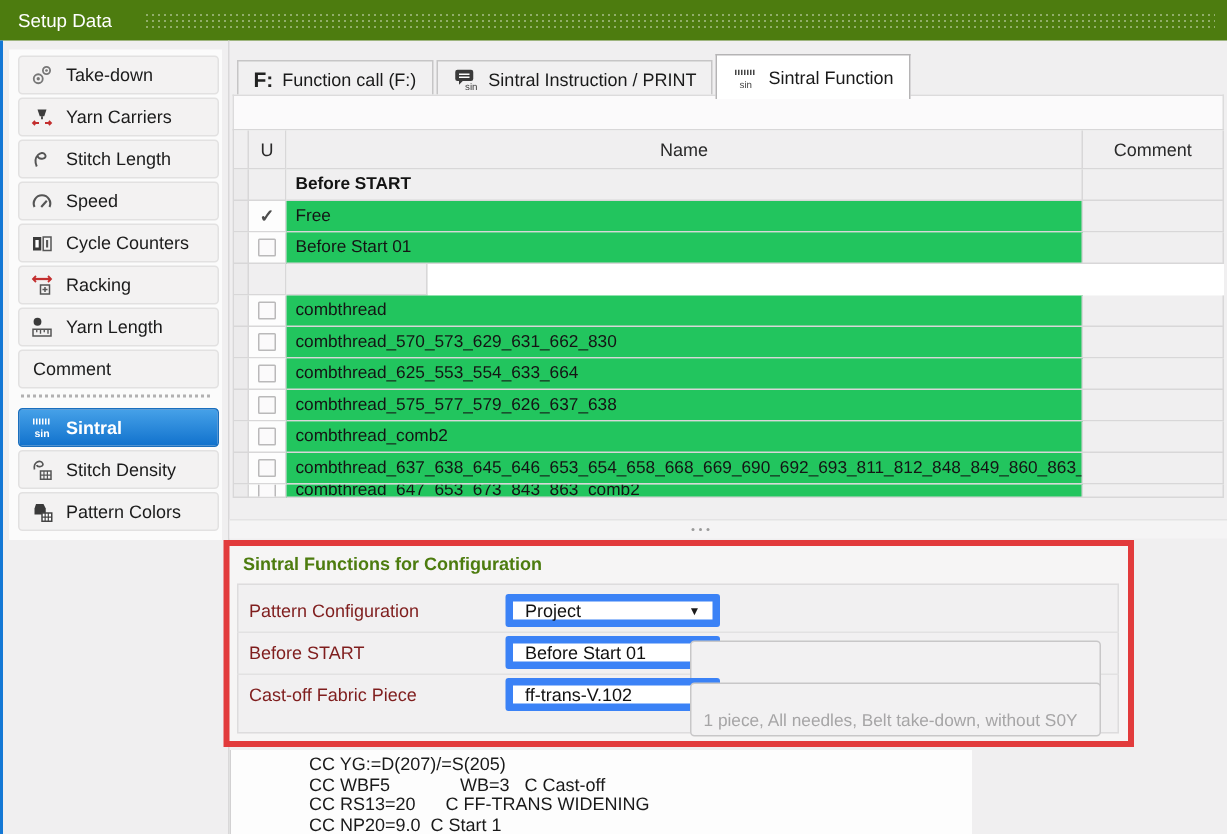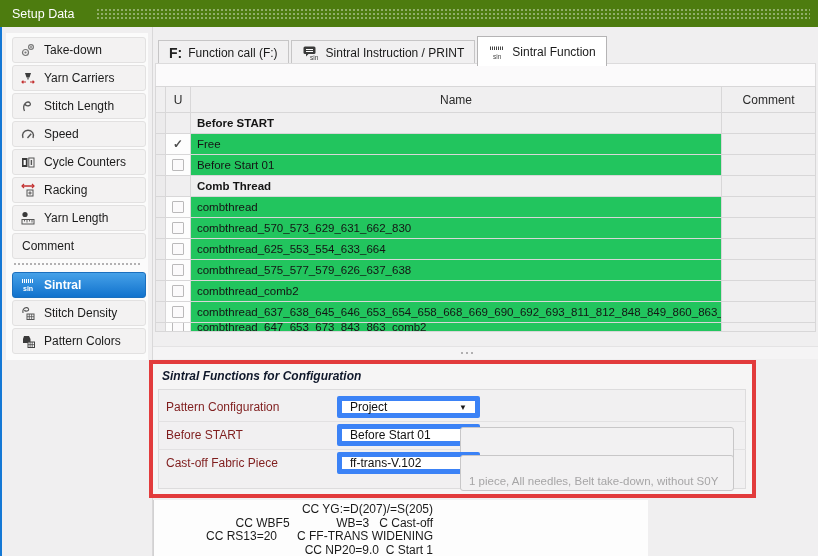--- a/index.html
+++ b/index.html
@@ -51,33 +51,33 @@
   .chk-mark { font-size:12px; color:#4d4d4d; font-weight:bold; line-height:12px; }
 
   
   .split-strip { position:absolute; left:153px; top:346px; width:665px; height:13px; background:#f5f4f5; border-top:1px solid #e4e3e4; }
   .split-handle { position:absolute; left:458px; top:351px; width:18px; height:4px; display:flex; gap:3px; align-items:center; justify-content:center; }
   .split-handle i { width:2px; height:2px; background:#9a9a9a; border-radius:50%; }
 
   
   .config { position:absolute; left:149px; top:360px; width:607px; height:138px; background:#f6f5f5; }
   .annotation { position:absolute; inset:0; border:4px solid #e23b3c; pointer-events:none; z-index:6; }
-  .cfg-title { position:absolute; left:13px; top:9px; font-size:12px; font-weight:bold; color:#0f172a; white-space:nowrap;font-style:italic; }
+  .cfg-title { position:absolute; left:13px; top:9px; font-size:12px; font-weight:bold; color:#4d7c0f; white-space:nowrap; }
   .cfg-box { position:absolute; left:9px; top:29px; width:588px; height:100px; background:#f1f0f1; border:1px solid #dddcdd; }
   .cfg-sep { position:absolute; left:9px; width:588px; height:1px; background:#e2e1e2; }
   .cfg-label { position:absolute; left:17px; font-size:12px; color:#7f1d1d; white-space:nowrap; }
   .dd { position:absolute; left:157px; width:143px; height:22px; background:#fff; border:5px solid #3b82f6; border-radius:2px;
     display:flex; align-items:center; padding:0 8px; font-size:12px; color:#111;margin-left:31px; }
   .dd .caret { margin-left:auto; font-size:8px; color:#1a1a1a; }
   .dfield { position:absolute; left:311px; width:274px; height:18px; border:1px solid #c8c7c8; border-radius:3px; background:#f2f1f2;
     color:#a6a5a6; font-size:11.5px; line-height:16px; padding:17px 8px; white-space:nowrap; overflow:hidden; }
 
   
   .code-panel { position:absolute; left:153px; top:500px; width:495px; height:56px; background:#fdfdfd; border-left:1px solid #d2d1d2; }
-  .code-panel .code { position:absolute; left:52px; top:3px; font-size:12px; color:#1a1a1a; line-height:13.5px; white-space:pre;text-align:right; }
+  .code-panel .code { position:absolute; left:52px; top:3px; font-size:12px; color:#1a1a1a; line-height:13.5px; white-space:pre; }
 
   svg { display:block; }
   svg text { font-family:"Liberation Sans",sans-serif; }
 </style>
 </head>
 <body>
 
 <div id="app">
 
   <div class="titlebar">
@@ -251,21 +251,20 @@
       <div class="c sel"></div>
       <div class="c u">
           <span class="chk-box"></span>
         </div>
       <div class="c name">Before Start 01</div>
       <div class="c pos"></div>
     </div>
     <div class="trow group">
       <div class="c sel"></div>
       <div class="c u"></div>
-      <div class="c name">Comb Thread</div>
       <div class="c pos"></div>
     </div>
     <div class="trow">
       <div class="c sel"></div>
       <div class="c u">
           <span class="chk-box"></span>
         </div>
       <div class="c name">combthread</div>
       <div class="c pos"></div>
     </div>

